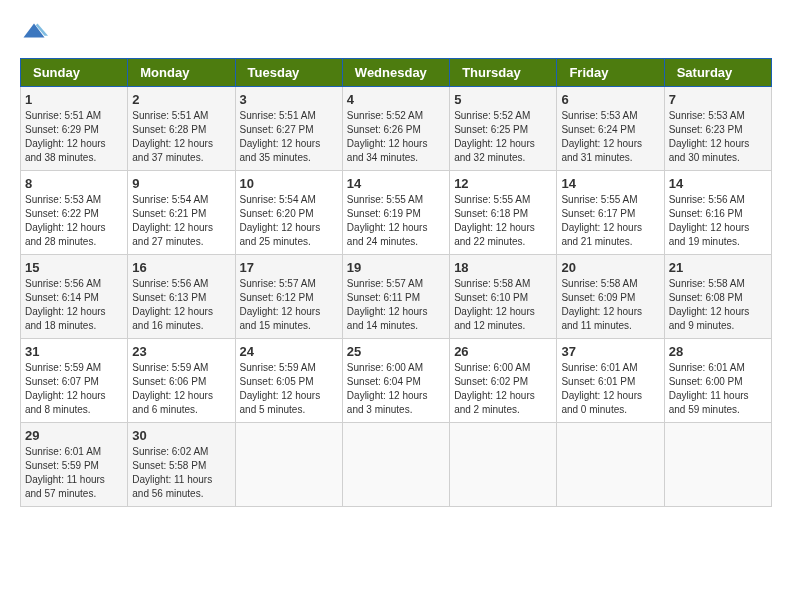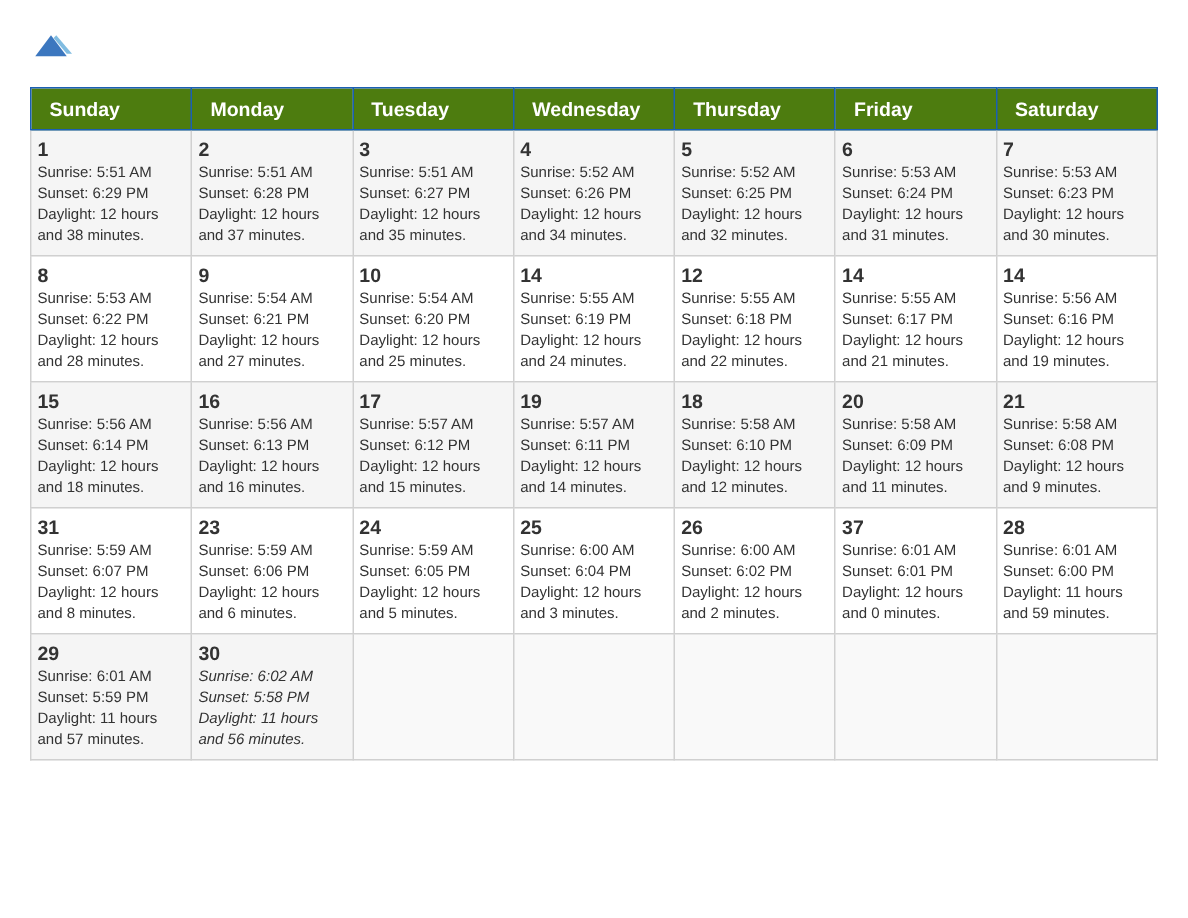--- a/index.html
+++ b/index.html
@@ -333,21 +333,21 @@
       <tr>
         <td>
           <span class="day-num">29</span>
           <div class="day-info" style="white-space: pre-line;">Sunrise: 6:01 AM
 Sunset: 5:59 PM
 Daylight: 11 hours
 and 57 minutes.</div>
         </td>
         <td>
           <span class="day-num">30</span>
-          <div class="day-info" style="white-space: pre-line; font-style: italic;">Sunrise: 6:02 AM
+          <div class="day-info" style="white-space: pre-line;">Sunrise: 6:02 AM
 Sunset: 5:58 PM
 Daylight: 11 hours
 and 56 minutes.</div>
         </td>
         <td class="empty"></td>
         <td class="empty"></td>
         <td class="empty"></td>
         <td class="empty"></td>
         <td class="empty"></td>
       </tr>

